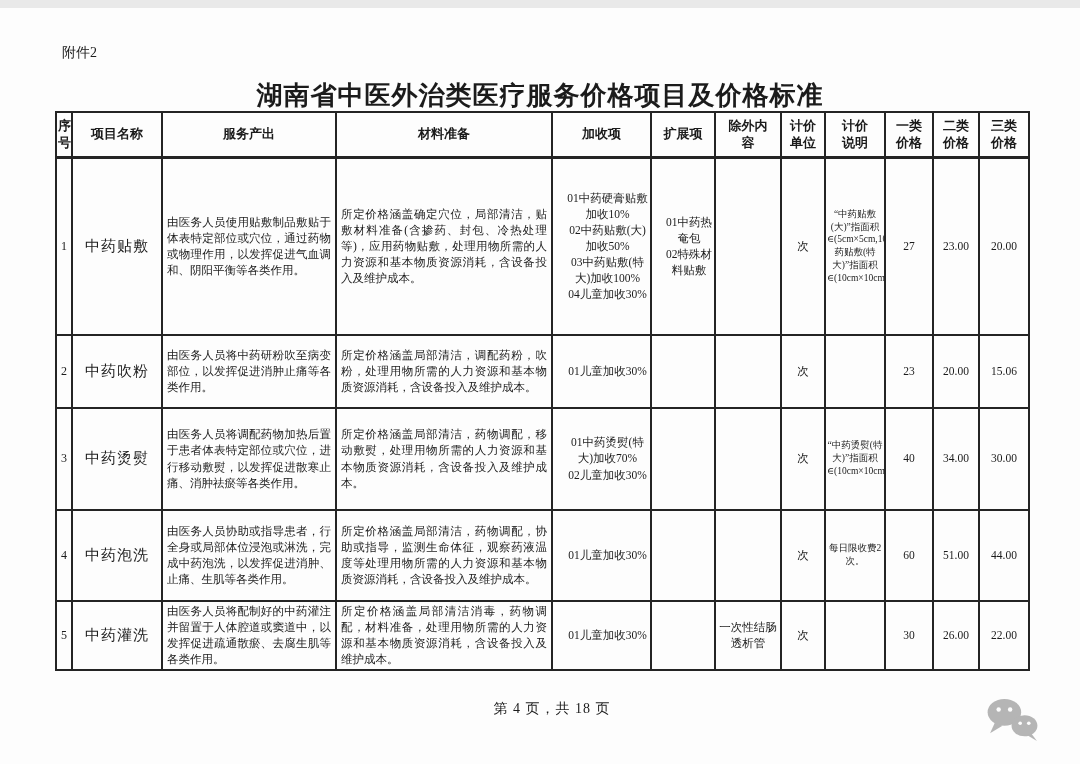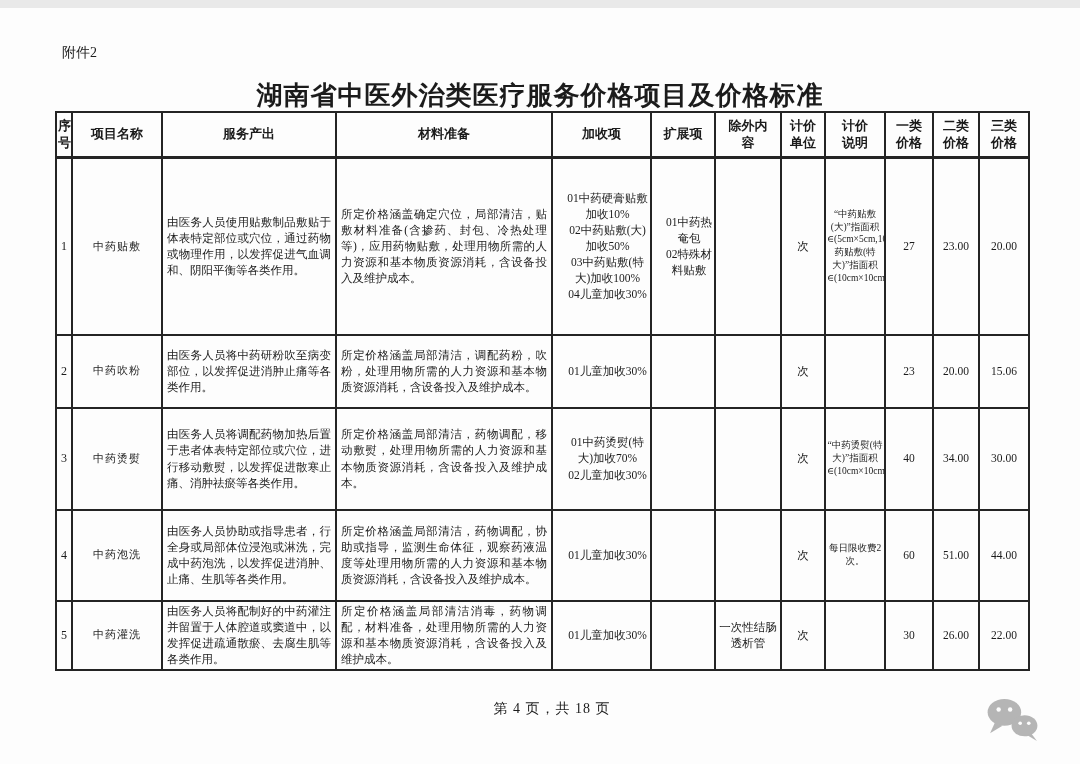--- a/index.html
+++ b/index.html
@@ -26,21 +26,21 @@
     text-align:center; white-space:pre-line; line-height:1.25;
     border-bottom:3px solid #242424;
   }
   .price-table td {
     font-size:11.5px; padding:1px 2px; text-align:center; line-height:1.4;
   }
   td.col-output, td.col-comp { text-align:justify; padding:1px 4px; }
   td.col-sur, td.col-ext { white-space:pre-line;padding-left:14px; }
   td.col-note { font-size:9.5px; line-height:1.35; padding:1px; }
   td.col-seq { font-size:12px; }
-  td.col-name { font-size:11px; letter-spacing:1px; }
+  td.col-name { font-size:15px; letter-spacing:1px; }
   tbody tr:nth-child(1) { height:177px; }
   tbody tr:nth-child(2) { height:73px; }
   tbody tr:nth-child(3) { height:102px; }
   tbody tr:nth-child(4) { height:91px; }
   tbody tr:nth-child(5) { height:69px; }
   .footer {
     position:absolute; left:12px; top:692px; width:100%;
     text-align:center; font-size:14px; letter-spacing:1px;
   }
   .watermark {

